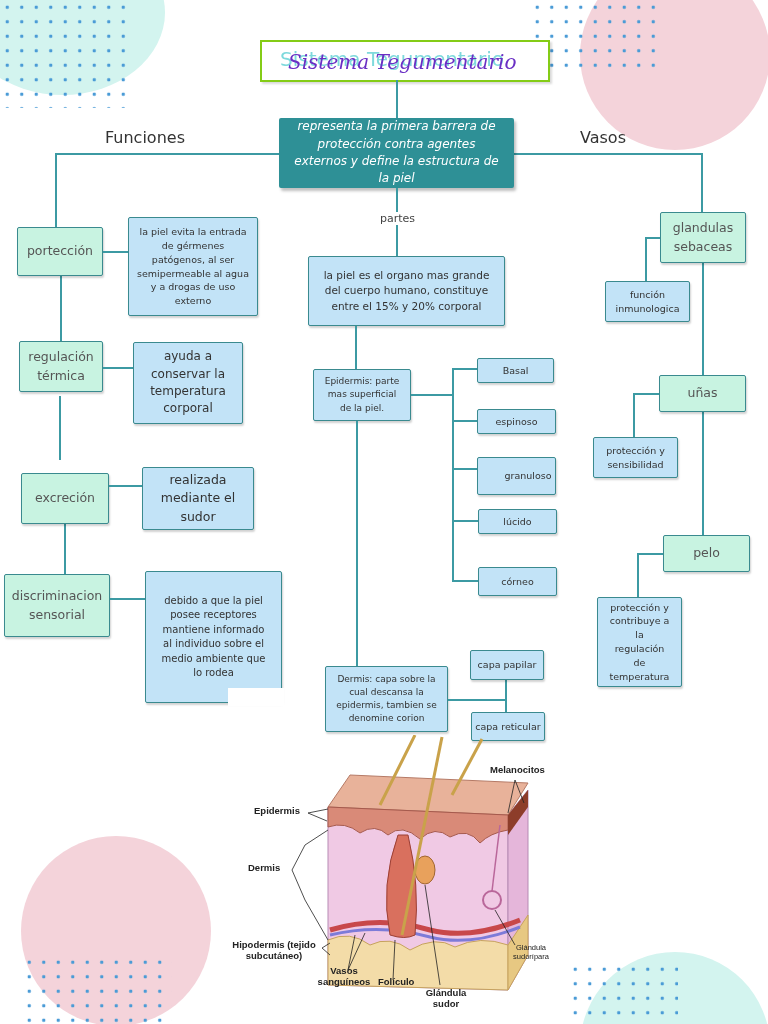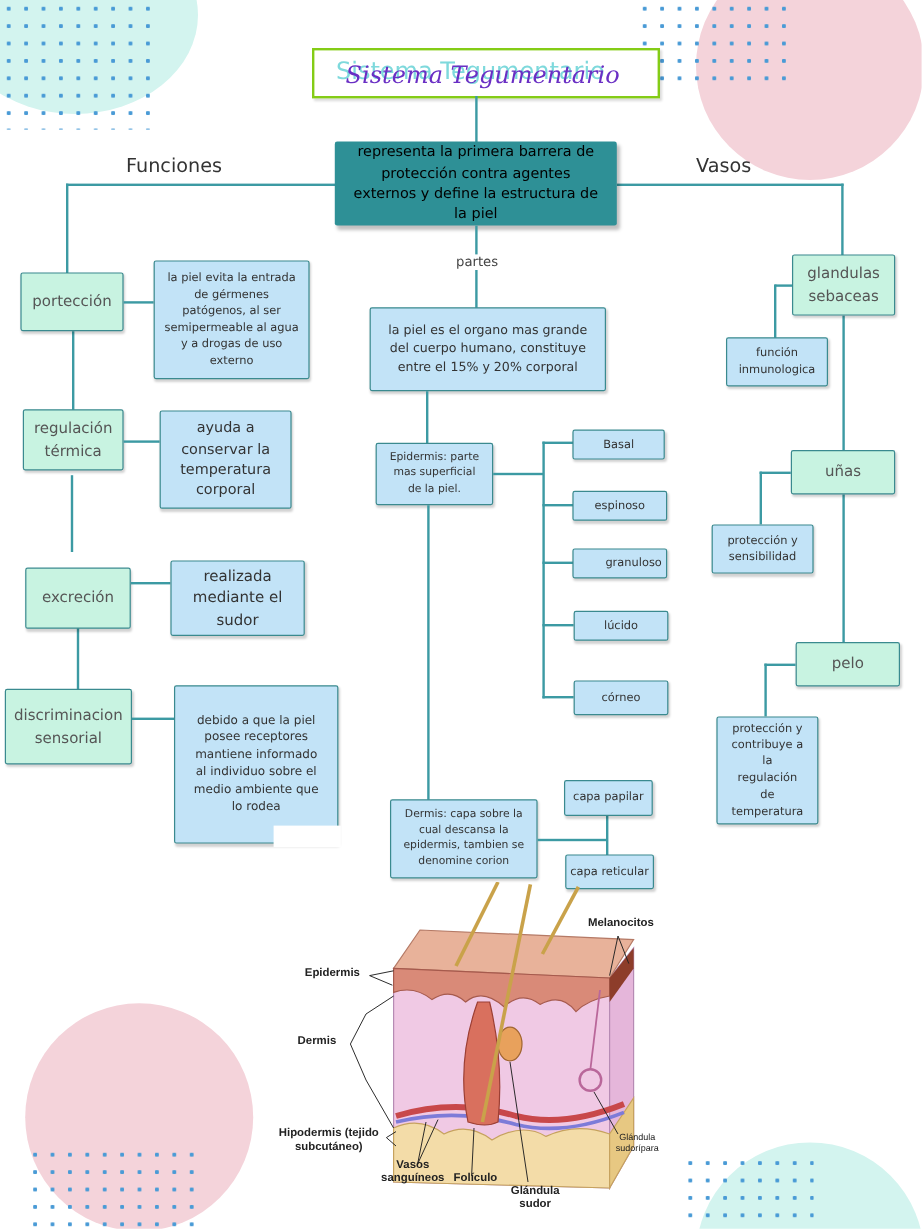--- a/index.html
+++ b/index.html
@@ -8,21 +8,21 @@
   .abs { position:absolute; }
   .circle { position:absolute; border-radius:50%; }
   .dots { position:absolute; background-image: radial-gradient(circle, #4a9bd6 1.6px, transparent 2px);
           background-size:14.5px 14.5px; }
   .line { position:absolute; background:#3c9aa3; }
   .box { position:absolute; display:flex; align-items:center; justify-content:center; text-align:center;
          box-sizing:border-box; border:1.5px solid #3a8a8f; border-radius:2px; line-height:1.45;
          box-shadow:1px 2px 2px rgba(0,0,0,0.18); }
   .green { background:#c8f3e1; color:#555; font-size:12.5px; }
   .blue  { background:#c2e3f7; color:#333; font-size:10px; }
-  .teal  { background:#2e9096; color:#000000; font-size:12px; border:none; box-shadow:2px 3px 3px rgba(0,0,0,0.25);}
+  .teal  { background:#2e9096; color:#ffffff; font-size:12px; border:none; box-shadow:2px 3px 3px rgba(0,0,0,0.25);font-style:italic;}
   .heading { position:absolute; font-size:16px; color:#333; }
   .lbl { position:absolute; font-family:"Liberation Sans", sans-serif; font-size:9.5px; font-weight:bold; color:#222; line-height:1.15; text-align:center; }
 </style>
 </head>
 <body>
 
 <div class="circle" style="left:-40px; top:-70px; width:205px; height:165px; background:#d3f4ef;"></div>
 <div class="dots" style="left:0; top:0; width:132px; height:108px;"></div>
 <div class="circle" style="left:580px; top:-40px; width:190px; height:190px; background:#f4d3da;"></div>
 <div class="dots" style="left:530px; top:0; width:135px; height:70px;"></div>
@@ -76,21 +76,21 @@
 <div class="line" style="left:411px; top:394px; width:42px; height:2px;"></div>
 <div class="line" style="left:452px; top:368px; width:2px; height:214px;"></div>
 <div class="line" style="left:452px; top:368px; width:26px; height:2px;"></div>
 <div class="line" style="left:452px; top:420px; width:26px; height:2px;"></div>
 <div class="line" style="left:452px; top:468px; width:26px; height:2px;"></div>
 <div class="line" style="left:452px; top:520px; width:26px; height:2px;"></div>
 <div class="line" style="left:452px; top:580px; width:26px; height:2px;"></div>
 
 <div class="box blue" style="left:477px; top:358px; width:77px; height:25px; font-size:9.5px;">Basal</div>
 <div class="box blue" style="left:477px; top:409px; width:79px; height:25px; font-size:9.5px;">espinoso</div>
-<div class="box blue" style="left:477px; top:457px; width:79px; height:25px; font-size:9.5px;padding-left:23px;">granuloso</div>
+<div class="box blue" style="left:477px; top:457px; width:79px; height:38px; font-size:9.5px;padding-left:23px;">granuloso</div>
 <div class="box blue" style="left:478px; top:509px; width:79px; height:25px; font-size:9.5px;">lúcido</div>
 <div class="box blue" style="left:478px; top:567px; width:79px; height:29px; font-size:9.5px;">córneo</div>
 
 <div class="line" style="left:356px; top:421px; width:2px; height:246px;"></div>
 <div class="box blue" style="left:325px; top:666px; width:123px; height:66px; padding:0 10px; font-size:9px;">Dermis: capa sobre la cual descansa la epidermis, tambien se denomine corion</div>
 <div class="line" style="left:448px; top:699px; width:58px; height:2px;"></div>
 <div class="line" style="left:505px; top:680px; width:2px; height:34px;"></div>
 <div class="box blue" style="left:470px; top:650px; width:74px; height:30px; font-size:9.5px;">capa papilar</div>
 <div class="box blue" style="left:471px; top:712px; width:74px; height:29px; font-size:9.5px;">capa reticular</div>
 

